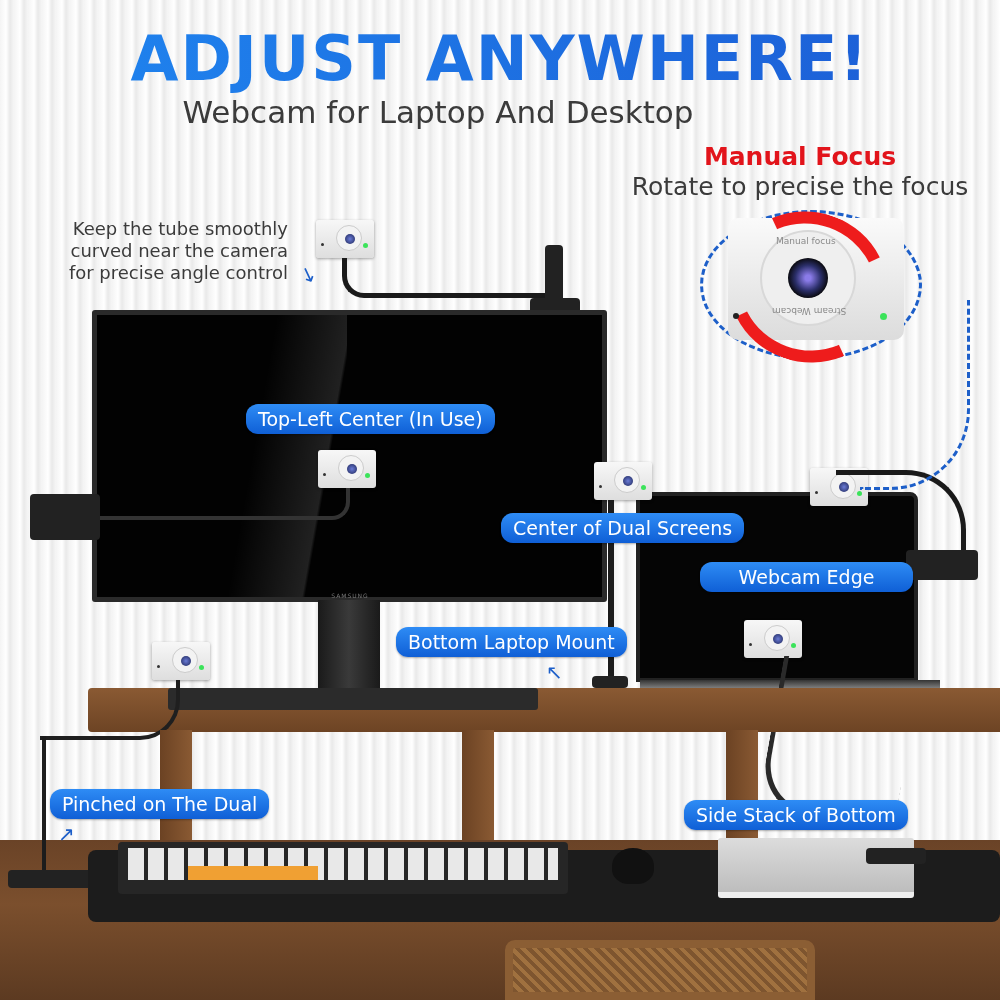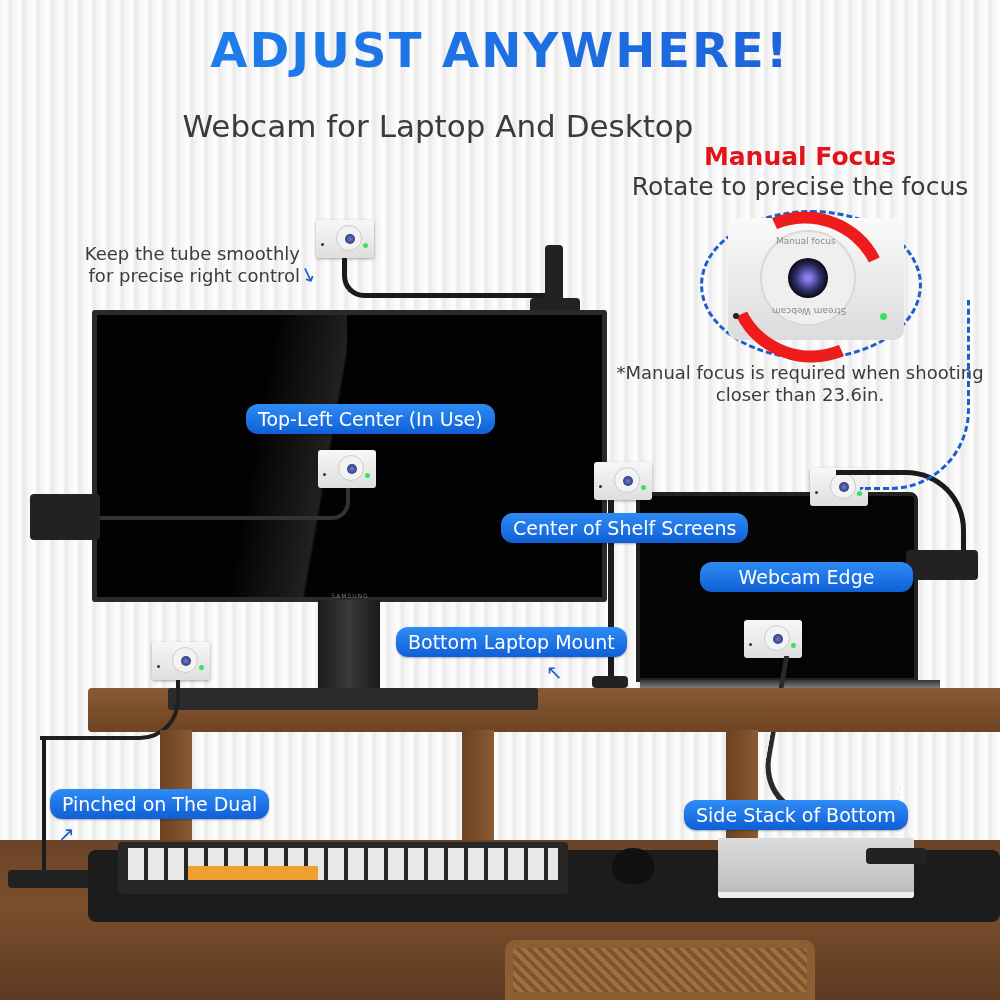--- a/index.html
+++ b/index.html
@@ -1,26 +1,26 @@
 <!DOCTYPE html>
 <html><head>
 <meta charset="utf-8">
 <style>
   *{box-sizing:border-box;margin:0;padding:0}
   html,body{width:1000px;height:1000px;overflow:hidden}
   body{position:relative;font-family:"DejaVu Sans","Liberation Sans",sans-serif;
     background:repeating-linear-gradient(90deg,#f4f4f4 0px,#ffffff 6px,#e9e9e9 10px,#f6f6f6 14px);}
   .abs{position:absolute}
-  .title{left:0;top:22px;width:1000px;text-align:center;font-size:48px;font-weight:bold;letter-spacing:2px;
+  .title{left:0;top:22px;width:1000px;text-align:center;font-size:62px;font-weight:bold;letter-spacing:2px;
     color:#1a74e8;background:linear-gradient(90deg,#1f86f0,#1c5bd4);-webkit-background-clip:text;background-clip:text;-webkit-text-fill-color:transparent;}
-  .subtitle{left:0;top:108px;width:876px;text-align:center;font-size:31px;color:#3b3b3b;}
+  .subtitle{left:0;top:94px;width:876px;text-align:center;font-size:31px;color:#3b3b3b;}
   .mf-title{left:620px;top:142px;width:360px;text-align:center;font-size:25px;font-weight:bold;color:#e2141b;}
   .mf-sub{left:620px;top:172px;width:360px;text-align:center;font-size:25px;color:#3b3b3b;}
   .note{font-size:18px;color:#3b3b3b;line-height:22px;}
-  .note-tube{left:70px;top:218px;width:230px;text-align:right;margin-top:25px;}
+  .note-tube{left:58px;top:218px;width:230px;text-align:right;}
   .note-mf{left:610px;top:362px;width:380px;text-align:center;}
   .pill{background:linear-gradient(180deg,#2e8cf5,#0f5fd6);color:#fff;border-radius:12px;height:30px;line-height:30px;
     font-size:19px;padding:0 12px;white-space:nowrap;box-shadow:0 1px 2px rgba(0,0,0,.3)}
   
   .monitor{left:92px;top:310px;width:515px;height:292px;background:#020202;border:5px solid #2a2a2a;border-radius:3px;}
   .monitor .sheen{position:absolute;left:0;top:0;width:250px;height:100%;
     background:linear-gradient(100deg,rgba(255,255,255,0) 60%,rgba(255,255,255,.12) 85%,rgba(255,255,255,0) 86%);}
   .brand{left:320px;top:592px;width:60px;text-align:center;font-size:6px;color:#777;letter-spacing:1px}
   .stand-neck{left:318px;top:600px;width:62px;height:90px;background:linear-gradient(90deg,#1a1a1a,#3a3a3a,#1a1a1a);}
   .stand-base{left:168px;top:688px;width:370px;height:22px;background:#2b2b2b;border-radius:3px;}
@@ -64,26 +64,26 @@
 <div class="abs focus-cam"></div>
 <div class="abs focus-ring"></div>
 <div class="abs ring-text" style="left:776px;top:236px">Manual focus</div>
 <div class="abs ring-text" style="left:772px;top:306px;transform:rotate(180deg)">Stream Webcam</div>
 <div class="abs focus-lens"></div>
 <div class="abs focus-arrows"></div>
 <div class="abs" style="left:733px;top:313px;width:6px;height:6px;border-radius:50%;background:#222"></div>
 <div class="abs" style="left:880px;top:313px;width:7px;height:7px;border-radius:50%;background:#3be35a"></div>
 
 <div class="abs note note-mf">
-  <div>*Manual focus is required when shooting closer than 23.6in.</div>
 </div>
 
 <div class="abs note note-tube">
   <div>Keep the tube smoothly</div>
-  <div>for precise right control</div>
+  <div>curved near the camera</div>
+  <div>for precise angle control</div>
 </div>
 <div class="abs arrow" style="left:300px;top:262px;transform:rotate(20deg)">↘</div>
 
 <div class="abs cam" style="left:316px;top:220px">
     <div class="dot"></div>
     <div class="ring">
       <div class="lens"></div>
     </div>
     <div class="led"></div>
   </div>
@@ -130,21 +130,21 @@
 
 <div class="abs cam" style="left:594px;top:462px">
     <div class="dot"></div>
     <div class="ring">
       <div class="lens"></div>
     </div>
     <div class="led"></div>
   </div>
 <div class="abs" style="left:608px;top:500px;width:6px;height:180px;background:#1c1c1c"></div>
 <div class="abs clip" style="left:592px;top:676px;width:36px;height:12px"></div>
-<div class="abs pill" style="left:501px;top:513px">Center of Shelf Screens</div>
+<div class="abs pill" style="left:501px;top:513px">Center of Dual Screens</div>
 
 <div class="abs shelf"></div>
 <div class="abs stand-base"></div>
 <div class="abs pill" style="left:396px;top:627px">Bottom Laptop Mount</div>
 <div class="abs arrow" style="left:546px;top:662px;transform:rotate(180deg)">↘</div>
 
 <div class="abs cam" style="left:152px;top:642px">
     <div class="dot"></div>
     <div class="ring">
       <div class="lens"></div>

